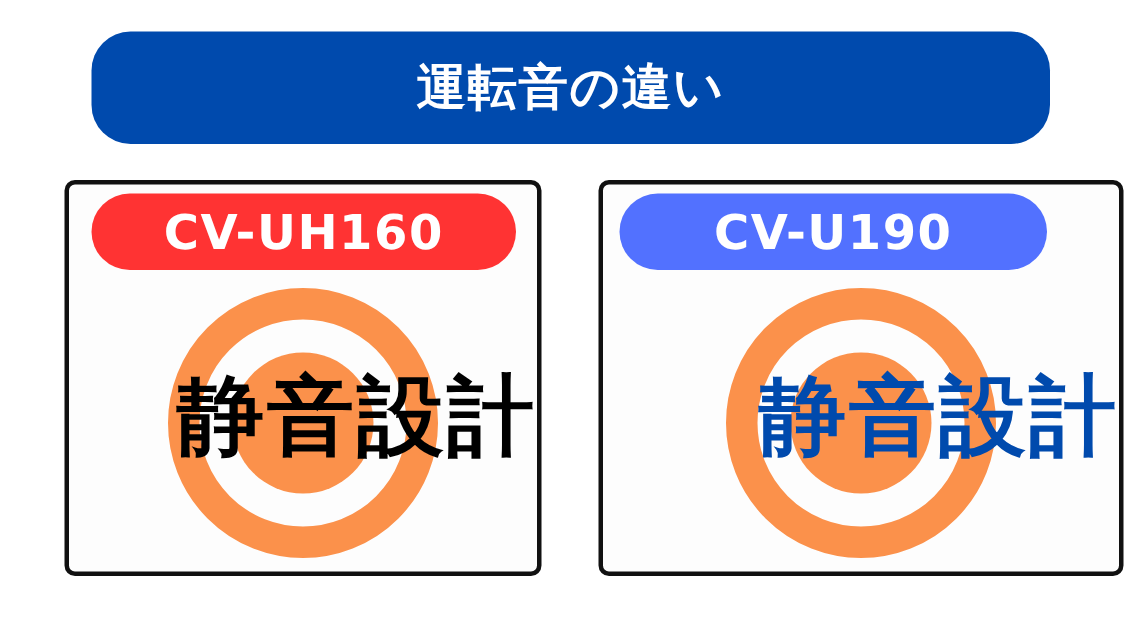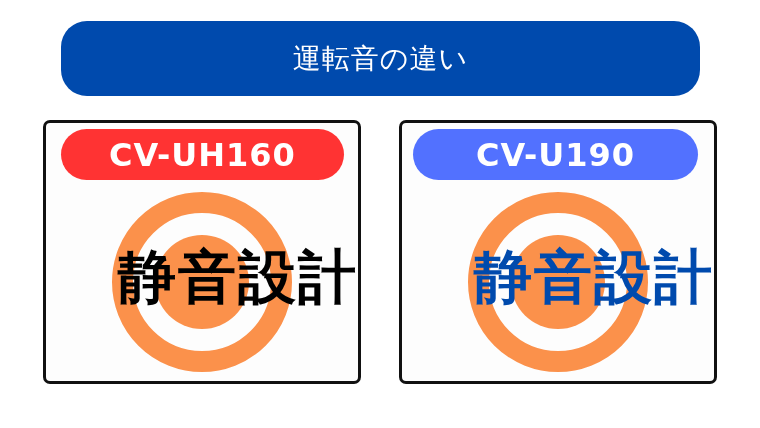--- a/index.html
+++ b/index.html
@@ -1,20 +1,20 @@
 <!DOCTYPE html>
 <html><head>
 <meta charset="utf-8">
 <style>
   html,body{margin:0;padding:0;}
   body{width:760px;height:428px;background:#ffffff;position:relative;overflow:hidden;
        font-family:"DejaVu Sans","Liberation Sans",sans-serif;}
   .header{position:absolute;left:61px;top:21px;width:639px;height:75px;border-radius:26px;
           display:flex;align-items:center;justify-content:center;}
-  .header-title{color:#fff;font-size:28px;font-weight:normal;letter-spacing:1px;}
+  .header-title{color:#fff;font-size:33px;font-weight:bold;letter-spacing:1px;}
   .card{position:absolute;top:120px;width:312px;height:258px;border:3px solid #14532d;border-radius:7px;
         background:#fdfdfd;box-sizing:content-box;overflow:hidden;}
   .card.left{left:43px;}
   .card.right{left:399px;}
   .pill{position:absolute;top:6px;height:51px;border-radius:26px;display:flex;align-items:center;
         justify-content:center;color:#fff;font-size:32px;font-weight:bold;letter-spacing:1px;}
   .left .pill{left:15px;width:283px;}
   .right .pill{left:11px;width:285px;}
   .target{position:absolute;left:50%;width:180px;height:180px;margin-left:-90px;top:69px;}
   .ring{position:absolute;left:0;top:0;width:180px;height:180px;border-radius:50%;box-sizing:border-box;}
@@ -31,20 +31,20 @@
 
 <div class="card left" style="border-color: rgb(17, 17, 17);">
   <div class="pill" style="background: rgb(255, 51, 51);">CV-UH160</div>
   <div class="target">
     <div class="ring" style="border: 21px solid rgb(251, 145, 75);"></div>
     <div class="dot" style="background: rgb(251, 145, 75);"></div>
   </div>
   <div class="badge-text" style="color: rgb(0, 0, 0);">静音設計</div>
 </div>
 
-<div class="card right" style="border-color: rgb(17, 17, 17);">
+<div class="card right" style="border-color: rgb(17, 17, 17); padding-left: 32px;">
   <div class="pill" style="background: rgb(82, 113, 255);">CV-U190</div>
   <div class="target">
     <div class="ring" style="border: 21px solid rgb(251, 145, 75);"></div>
     <div class="dot" style="background: rgb(251, 145, 75);"></div>
   </div>
   <div class="badge-text" style="color: rgb(0, 74, 173);">静音設計</div>
 </div>
 
 </body></html>

